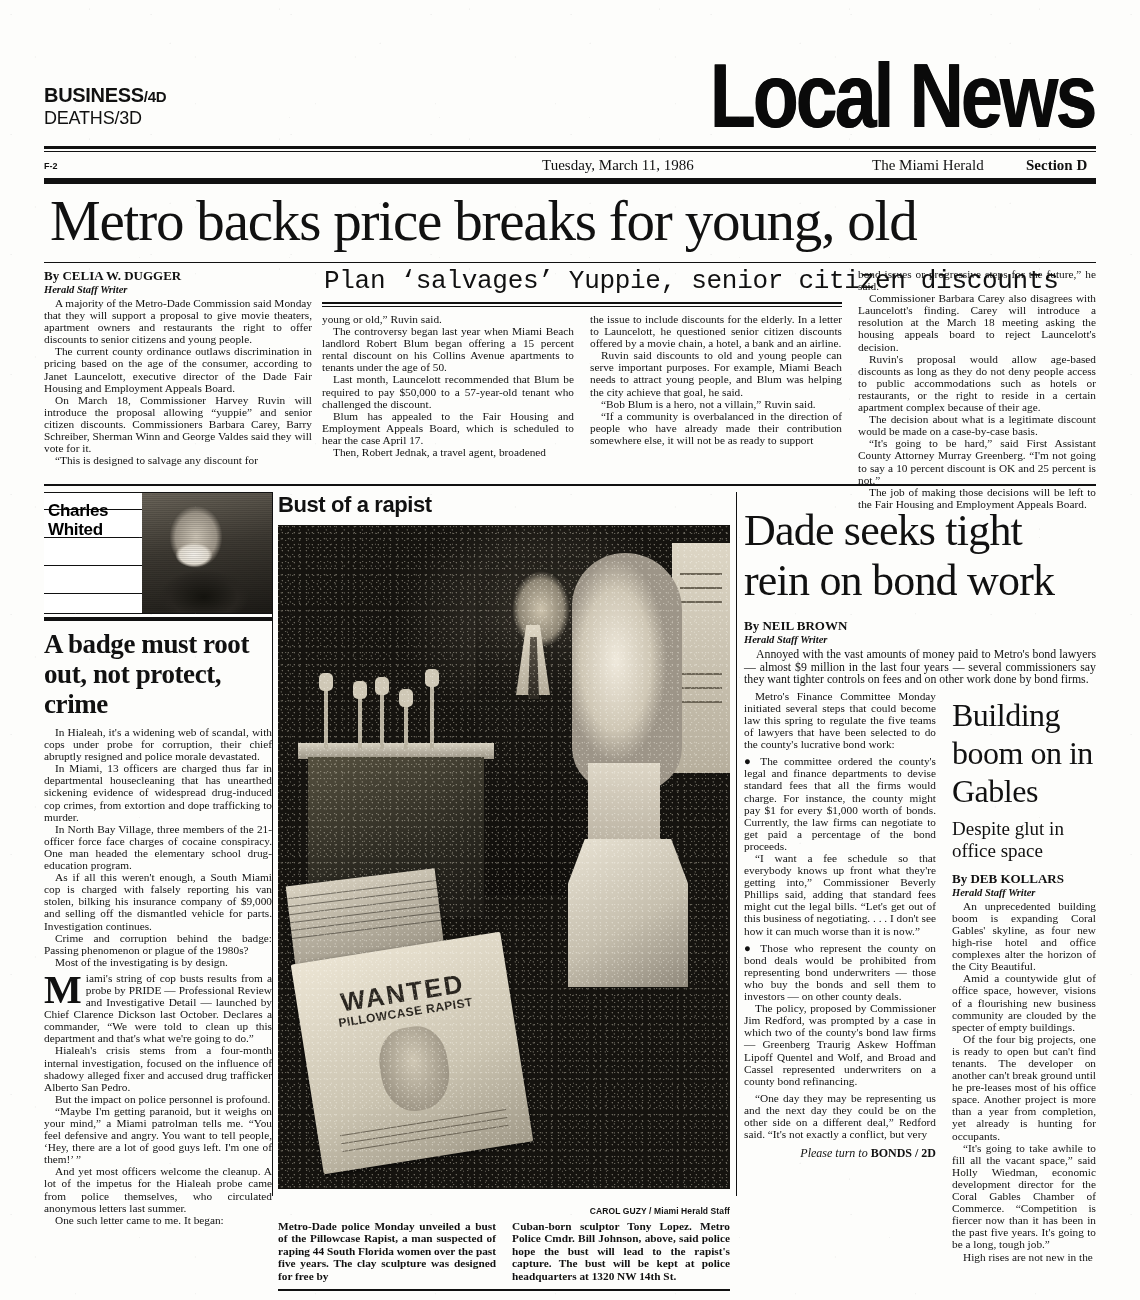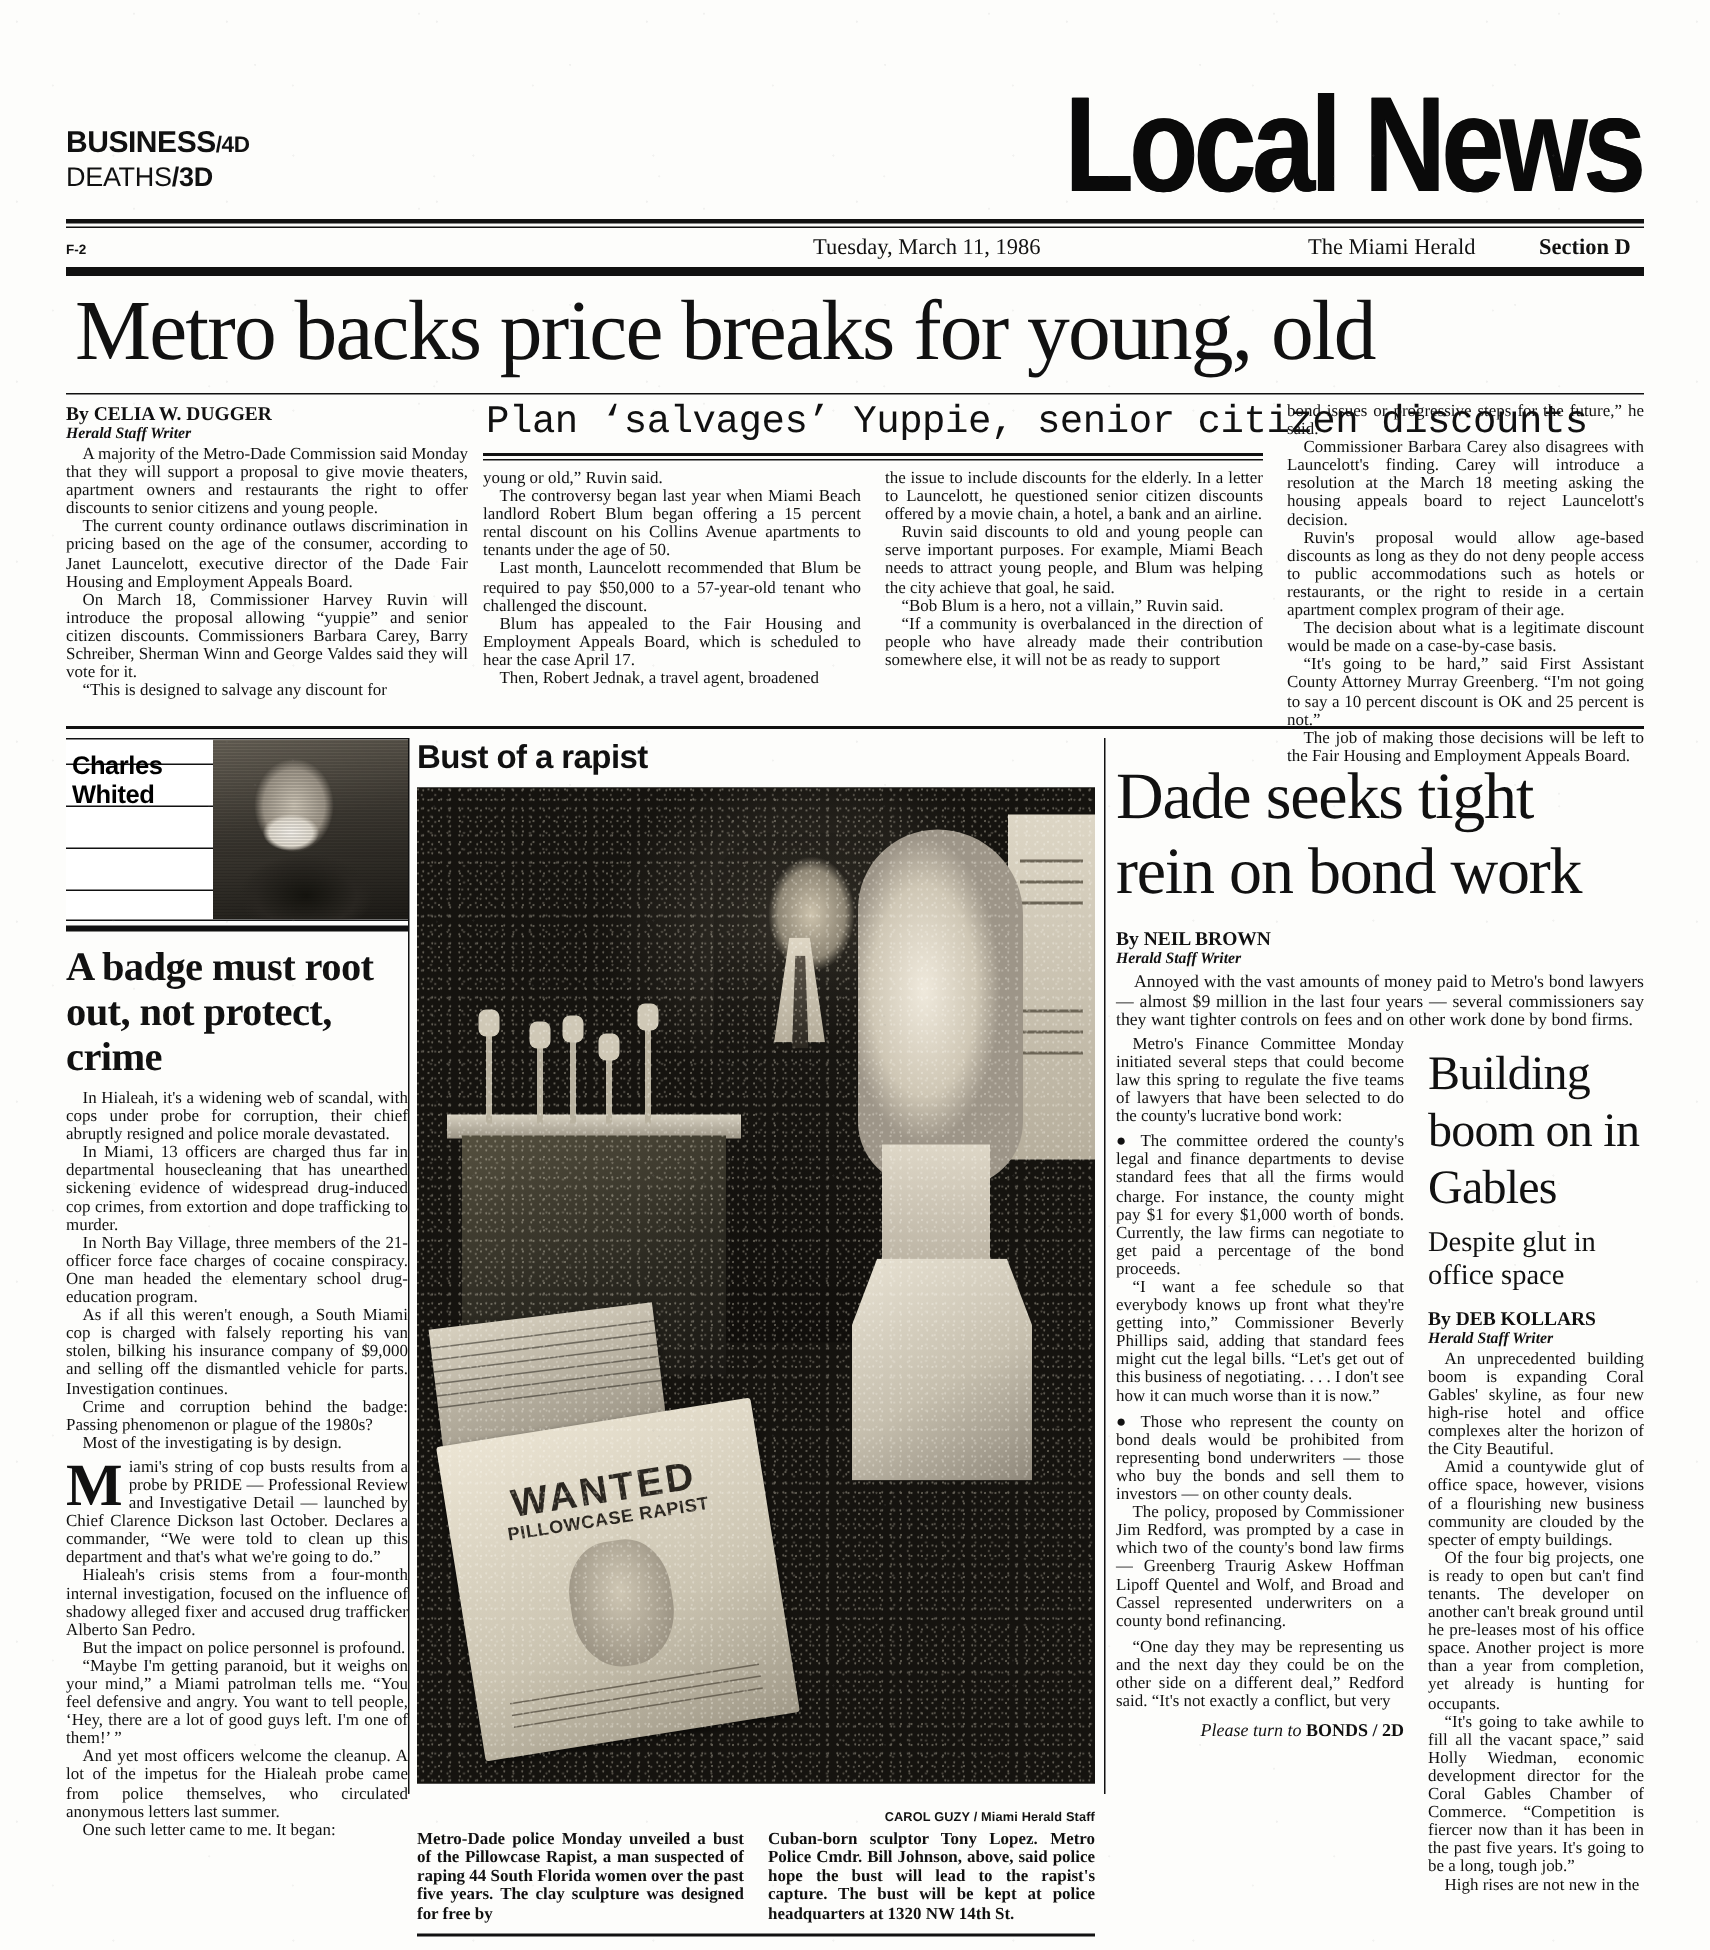--- a/index.html
+++ b/index.html
@@ -20,21 +20,21 @@
     background-size:140px 120px,160px 150px,190px 130px,120px 170px,210px 160px,150px 140px;}
   .page{position:absolute;left:0;top:0;width:1140px;height:1300px;}
 
   
   .masthead{position:absolute;left:44px;top:28px;width:1052px;}
   .mh-row{display:flex;align-items:flex-end;justify-content:space-between;height:108px;}
   .mh-left{font-family:"Liberation Sans",sans-serif;line-height:1.05;padding-bottom:8px;}
   .mh-biz{font-size:20px;font-weight:bold;letter-spacing:-0.3px;}
   .mh-biz .sl{font-size:15px;font-weight:bold;}
   .mh-dth{font-size:18px;font-weight:500;letter-spacing:-0.2px;margin-top:3px;}
-  .mh-dth .sl{font-weight:bold;margin-top:40px;}
+  .mh-dth .sl{font-weight:normal;margin-top:40px;}
   .mh-logo{font-family:"Liberation Sans",sans-serif;font-weight:bold;font-size:74px;
     letter-spacing:-3px;line-height:.88;transform:scaleY(1.22) scaleX(1.02);
     transform-origin:right bottom;padding-right:2px;color:#0a0a0a;
     text-shadow:0.5px 0 0 #0a0a0a;}
   .rule-thick{height:3px;background:#111;margin-top:10px;}
   .rule-thin{height:1px;background:#111;margin-top:2px;}
   .datebar{display:flex;align-items:center;height:26px;font-size:15px;position:relative;}
   .db-folio{position:absolute;left:0;font-family:"Liberation Sans",sans-serif;
     font-size:9px;font-weight:bold;top:9px;}
   .db-date{position:absolute;left:498px;white-space:nowrap;}
@@ -236,21 +236,21 @@
           <p>“Bob Blum is a hero, not a villain,” Ruvin said.</p>
           <p>“If a community is overbalanced in the direction of people who have already made their contribution somewhere else, it will not be as ready to support</p>
         </div>
       </div>
     </div>
 
     <div class="col-d">
       <div class="bodytext">
         <p style="text-indent:0">bond issues or progressive steps for the future,” he said.</p>
         <p>Commissioner Barbara Carey also disagrees with Launcelott's finding. Carey will introduce a resolution at the March 18 meeting asking the housing appeals board to reject Launcelott's decision.</p>
-        <p>Ruvin's proposal would allow age-based discounts as long as they do not deny people access to public accommodations such as hotels or restaurants, or the right to reside in a certain apartment complex program of their age.</p>
+        <p>Ruvin's proposal would allow age-based discounts as long as they do not deny people access to public accommodations such as hotels or restaurants, or the right to reside in a certain apartment complex because of their age.</p>
         <p>The decision about what is a legitimate discount would be made on a case-by-case basis.</p>
         <p>“It's going to be hard,” said First Assistant County Attorney Murray Greenberg. “I'm not going to say a 10 percent discount is OK and 25 percent is not.”</p>
         <p>The job of making those decisions will be left to the Fair Housing and Employment Appeals Board.</p>
       </div>
     </div>
   </div>
 
   <div class="midrule"></div>
 
   <div class="whited">

